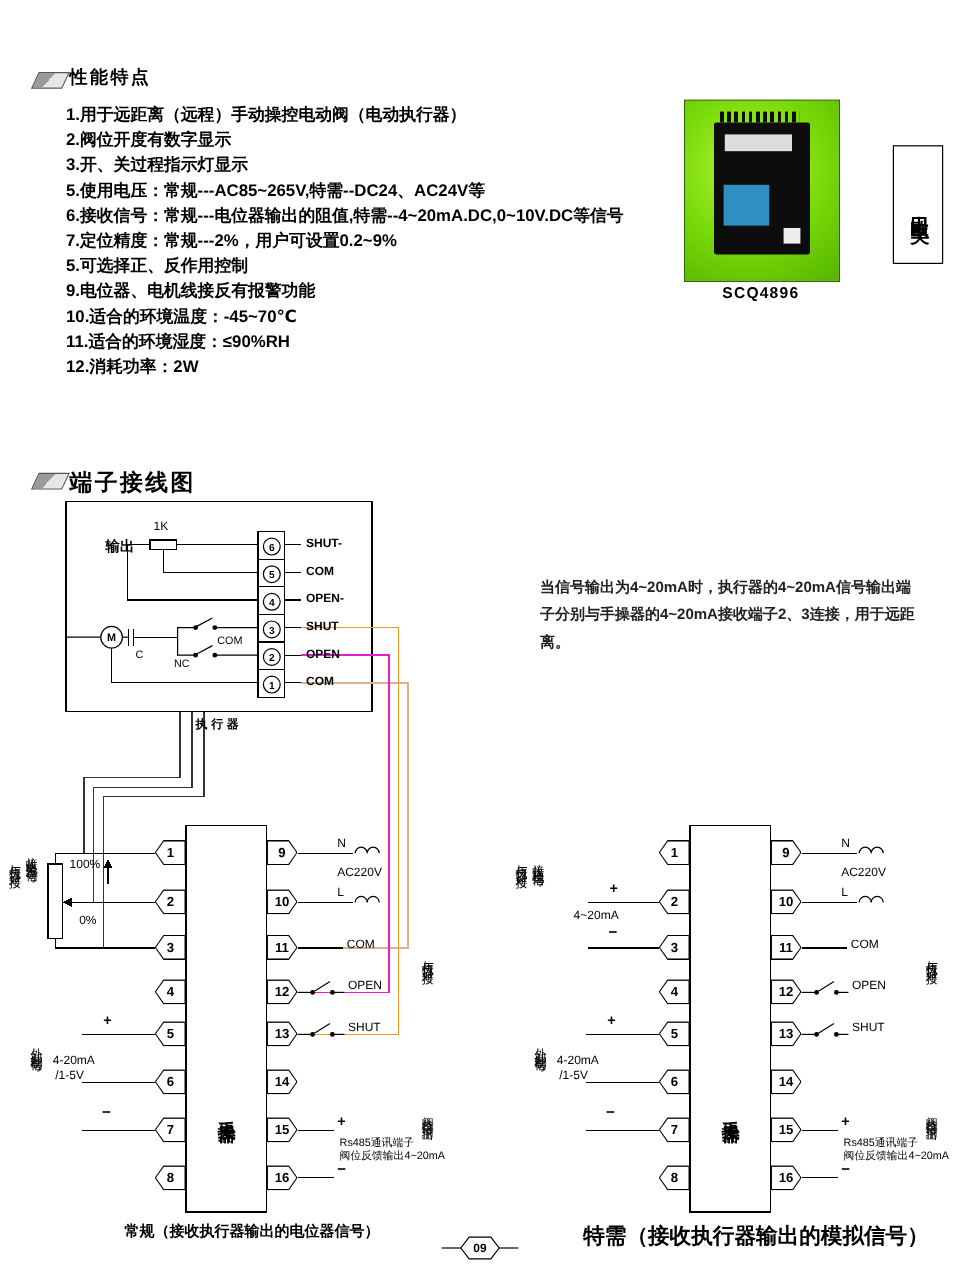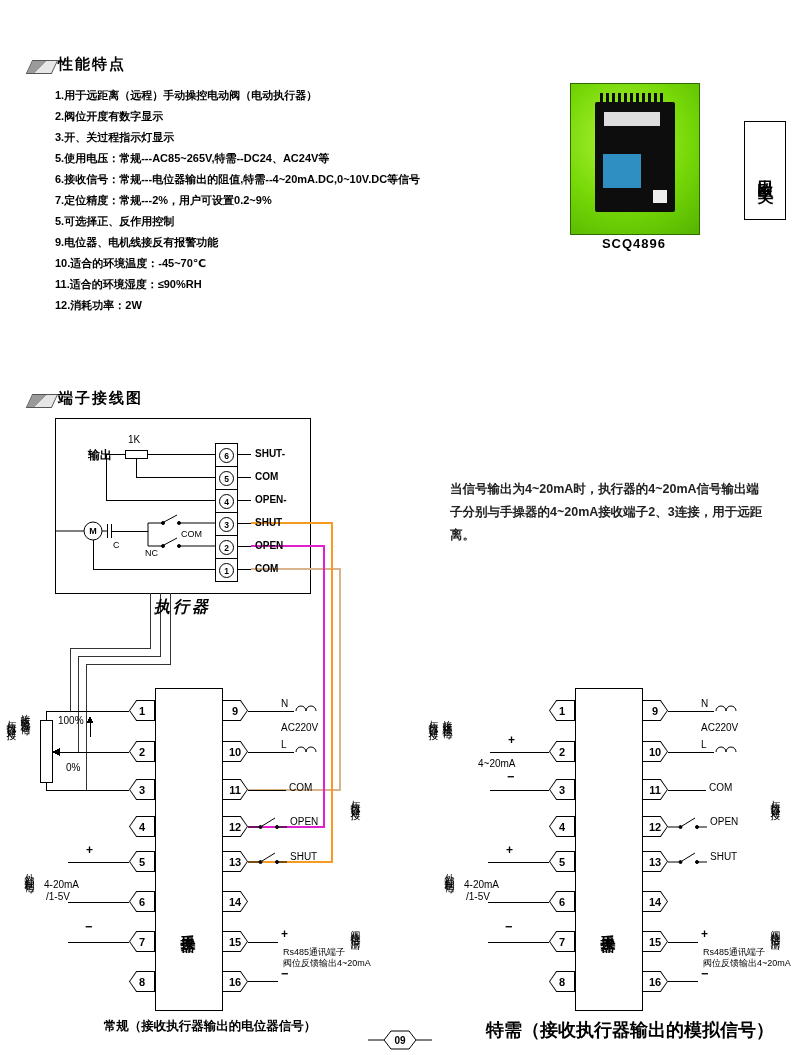--- a/index.html
+++ b/index.html
@@ -19,21 +19,21 @@
   .shp{inset:0;background:#000;}
   .shpi{inset:1px;background:#fff;}
   .shpL{clip-path:polygon(0 50%,28% 0,100% 0,100% 100%,28% 100%);}
   .shpR{clip-path:polygon(0 0,72% 0,100% 50%,72% 100%,0 100%);}
   .tn{position:absolute;inset:0;display:flex;align-items:center;justify-content:center;
       font-size:11px;font-weight:700;}
   
   .circ{position:absolute;width:13px;height:13px;border:1px solid #000;border-radius:50%;
         display:flex;align-items:center;justify-content:center;font-size:8.5px;font-weight:700;background:#fff;}
   svg{position:absolute;left:0;top:0;}
-  .feat{line-height:21px;font-size:11px;font-weight:600;white-space:nowrap;}
+  .feat{line-height:21px;font-size:14px;font-weight:600;white-space:nowrap;}
 </style>
 </head>
 <body>
 
 <div id="page">
 
   <svg width="800" height="1055" viewBox="0 0 800 1055">
     <g stroke="#000" fill="none" stroke-width="1" shape-rendering="crispEdges">
       <rect x="55" y="418" width="255" height="175"></rect>
       <rect x="215" y="443" width="22" height="138"></rect>
@@ -197,21 +197,21 @@
       <div class="abs" style="left:58px;top:88px;width:14px;height:13px;background:#eee;"></div>
     </div>
   </div>
   <div class="abs ctr b" style="left:570px;top:236px;width:128px;font-size:13px;letter-spacing:1px;">SCQ4896</div>
 
   <div class="abs ctr" style="left:744px;top:121px;width:40px;height:97px;border:1px solid #000;">
     <span class="vtext b" style="font-size:16px;">出口欧美</span>
   </div>
 
   <div class="abs para" style="left:29px;top:394px;"></div>
-  <div class="abs b" style="left:58px;top:389px;font-size:15px;letter-spacing:2px;font-family:Liberation Mono, monospace;">端子接线图</div>
+  <div class="abs b" style="left:58px;top:389px;font-size:19px;letter-spacing:2px;font-family:Liberation Mono, monospace;">端子接线图</div>
 
   <div class="abs sb f12" style="left:88px;top:447px;">输出</div>
   <div class="abs f10" style="left:128px;top:434px;">1K</div>
   <div class="abs ctr f9 b" style="left:87px;top:524px;width:12px;height:14px;">M</div>
   <div class="abs f9" style="left:113px;top:540px;">C</div>
   <div class="abs f9" style="left:181px;top:529px;">COM</div>
   <div class="abs f9" style="left:145px;top:548px;">NC</div>
 
   <div class="circ" style="left:219px;top:448px;">6</div>
   <div class="circ" style="left:219px;top:471px;">5</div>
@@ -220,21 +220,21 @@
   <div class="circ" style="left:219px;top:540px;">2</div>
   <div class="circ" style="left:219px;top:563px;">1</div>
 
   <div class="abs f10 sb" style="left:255px;top:448px;">SHUT-</div>
   <div class="abs f10 sb" style="left:255px;top:471px;">COM</div>
   <div class="abs f10 sb" style="left:255px;top:494px;">OPEN-</div>
   <div class="abs f10 sb" style="left:255px;top:517px;">SHUT</div>
   <div class="abs f10 sb" style="left:255px;top:540px;">OPEN</div>
   <div class="abs f10 sb" style="left:255px;top:563px;">COM</div>
 
-  <div class="abs ctr b" style="left:55px;top:597px;width:255px;font-size:16px;letter-spacing:3px;font-style:italic;">执行器</div>
+  <div class="abs ctr b" style="left:55px;top:597px;width:255px;font-size:10px;letter-spacing:3px;">执行器</div>
 
   <div class="abs sb" style="left:450px;top:478px;width:318px;font-size:12.5px;line-height:1.85;color:#222;">当信号输出为4~20mA时，执行器的4~20mA信号输出端子分别与手操器的4~20mA接收端子2、3连接，用于远距离。</div>
 
   <div class="tag" style="left:129px;top:700px;">
       <span class="shp shpL"></span>
       <span class="shpi shpL"></span>
       <b class="tn">1</b>
     </div>
   <div class="tag" style="left:129px;top:741px;">
       <span class="shp shpL"></span>

